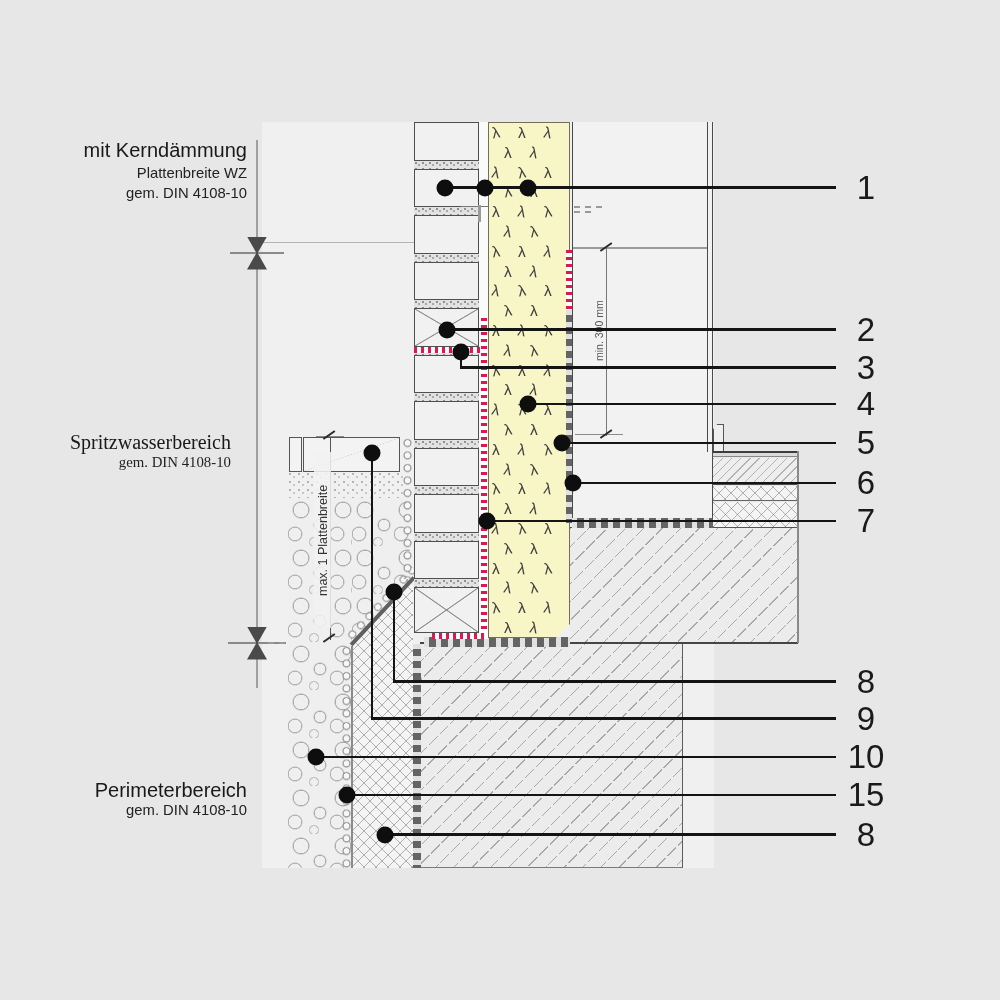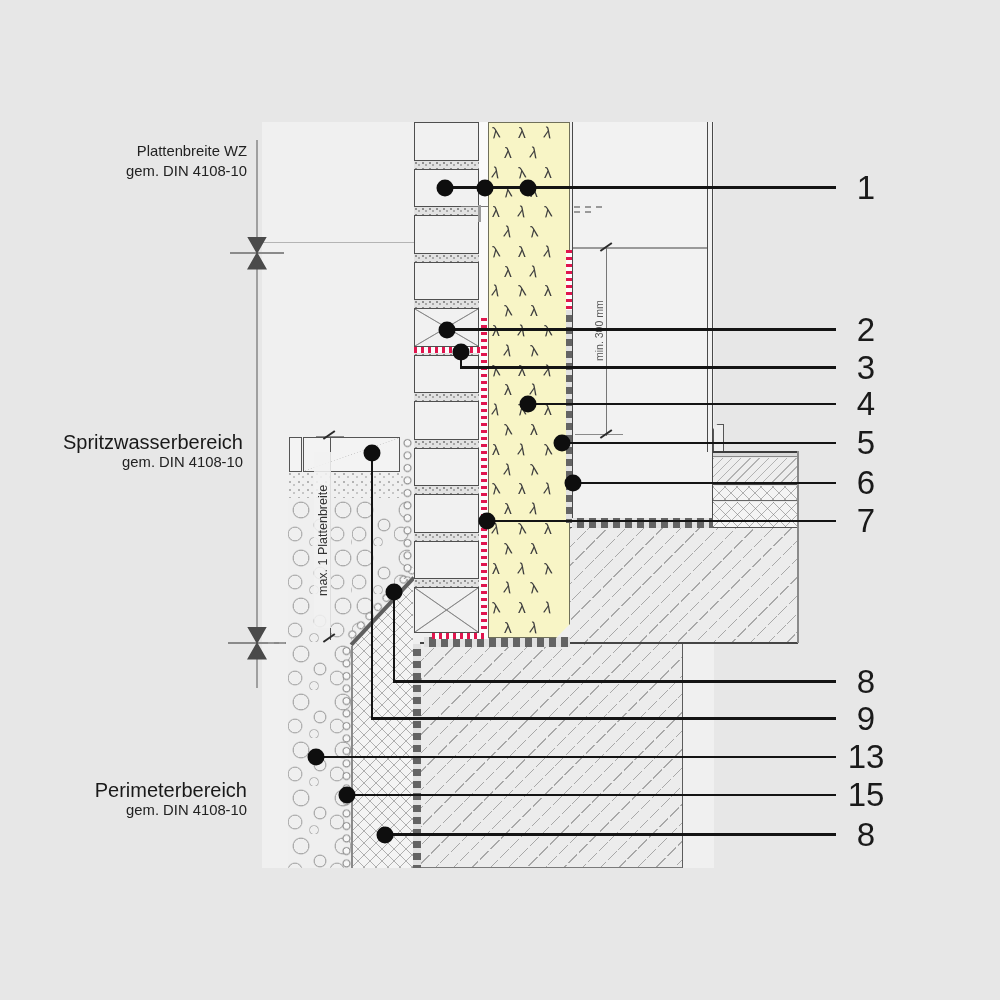--- a/index.html
+++ b/index.html
@@ -226,24 +226,25 @@
   <div class="tick" style="left:322px;top:637px;"></div>
   <div class="dim-text" style="left:313.5px;top:452px;width:17px;height:176px;font-size:12.5px;color:#333;background:rgba(241,241,241,0.88);">max. 1 Plattenbreite</div>
 
   <div class="abs thinline" style="left:606.4px;top:248px;width:1px;height:188px;background:#777;"></div>
   <div class="abs thinline" style="left:575px;top:434.4px;width:48px;height:1px;"></div>
   <div class="tick" style="left:599px;top:246px;"></div>
   <div class="tick" style="left:599px;top:432.8px;"></div>
   <div class="dim-text" style="left:591px;top:288px;width:15px;height:86px;font-size:10.5px;color:#555;background:#f2f2f2;">min. 300 mm</div>
 
   <div class="zone-label" style="left:20px;top:139px;">
+    <div class="zl-big">mit Kerndämmung</div>
     <div class="zl-small" style="margin-top:3px;">Plattenbreite WZ</div>
     <div class="zl-small">gem. DIN 4108-10</div>
   </div>
-  <div class="zone-label" style="left:16px;top:431px;">
+  <div class="zone-label" style="left:4px;top:431px;font-family:Liberation Serif, serif;">
     <div class="zl-big">Spritzwasserbereich</div>
     <div class="zl-small">gem. DIN 4108-10</div>
   </div>
   <div class="zone-label" style="left:20px;top:779px;">
     <div class="zl-big">Perimeterbereich</div>
     <div class="zl-small">gem. DIN 4108-10</div>
   </div>
 
   <div class="abs" id="leaders" style="left:0;top:0;width:1000px;height:1000px;">
       <div class="lead-line" style="left: 445px; top: 186.2px; width: 391px; height: 2.6px;"></div>
@@ -273,21 +274,21 @@
       <div class="lead-line" style="left: 392.7px; top: 592px; width: 2.6px; height: 90.8px;"></div>
       <div class="lead-line" style="left: 394px; top: 680.2px; width: 442px; height: 2.6px;"></div>
       <div class="dot" style="left: 394px; top: 592px;"></div>
       <div class="callout-num" style="top: 664.5px;">8</div>
       <div class="lead-line" style="left: 370.7px; top: 453px; width: 2.6px; height: 266.8px;"></div>
       <div class="lead-line" style="left: 372px; top: 717.2px; width: 464px; height: 2.6px;"></div>
       <div class="dot" style="left: 372px; top: 453px;"></div>
       <div class="callout-num" style="top: 701.5px;">9</div>
       <div class="lead-line" style="left: 316px; top: 755.7px; width: 520px; height: 2.6px;"></div>
       <div class="dot" style="left: 316px; top: 757px;"></div>
-      <div class="callout-num" style="top: 740px;">13</div>
+      <div class="callout-num" style="top: 740px;">10</div>
       <div class="lead-line" style="left: 347px; top: 793.7px; width: 489px; height: 2.6px;"></div>
       <div class="dot" style="left: 347px; top: 795px;"></div>
       <div class="callout-num" style="top: 778px;">15</div>
       <div class="lead-line" style="left: 385px; top: 833.2px; width: 451px; height: 2.6px;"></div>
       <div class="dot" style="left: 385px; top: 834.5px;"></div>
       <div class="callout-num" style="top: 817.5px;">8</div>
     </div>
 
 </div>
 

